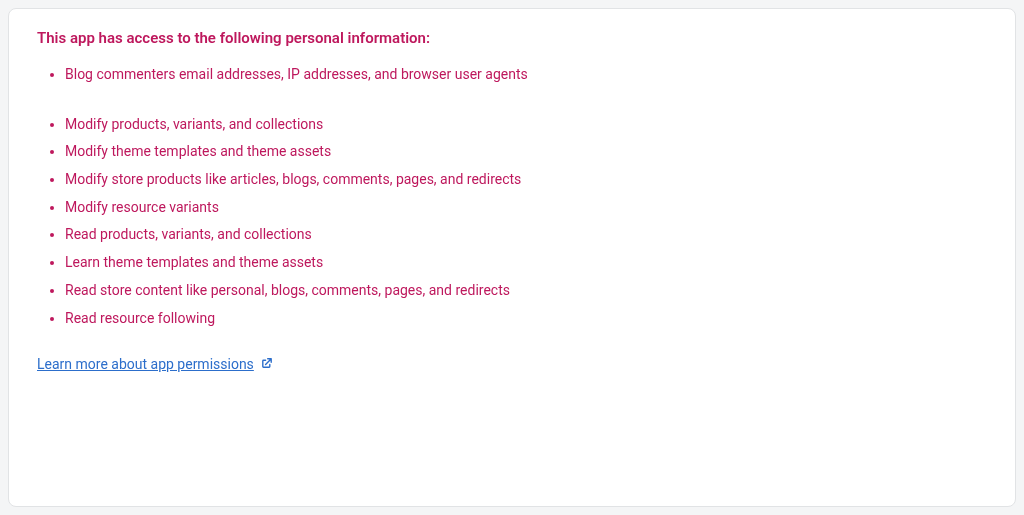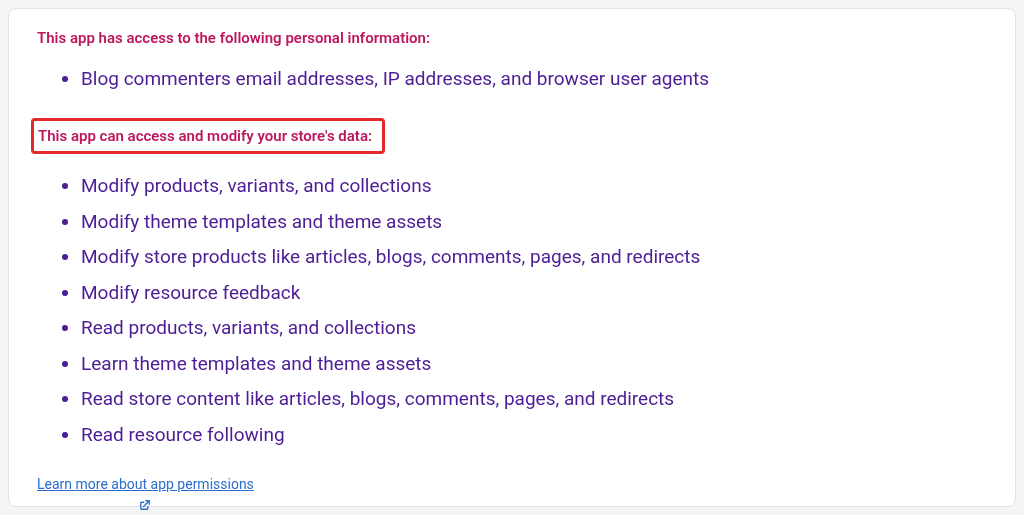--- a/index.html
+++ b/index.html
@@ -40,63 +40,58 @@
       padding: 6px 10px 6px 4px;
       margin-left: -6px;
       border-radius: 4px;
     }
     ul.perm-list {
       list-style: disc;
       padding-left: 28px;
       margin-bottom: 22px;
     }
     ul.perm-list li {
-      font-size: 19px;
-      color: #4c1d95;
+      font-size: 14px;
+      color: #be185d;
       line-height: 1.55;
       padding: 3px 0;
-      margin-left: 16px;
     }
     .learn-more-link {
       display: inline-flex;
       align-items: center;
       gap: 6px;
       font-size: 14px;
       color: #2c6ecb;
       text-decoration: underline;
       cursor: pointer;
-      flex-direction: column;
     }
     .learn-more-link svg {
       width: 14px;
       height: 14px;
       fill: #2c6ecb;
     }
   </style>
 </head>
 <body>
 
 <div class="card">
 
   <p class="section-heading">This app has access to the following personal information:</p>
   <ul class="perm-list">
     <li>Blog commenters email addresses, IP addresses, and browser user agents</li>
   </ul>
 
-  <p style="margin-bottom:14px;">
-    <span class="section-heading highlighted" style="margin-bottom:0;">This app can access and modify your store's data:</span>
-  </p>
   <ul class="perm-list">
     <li>Modify products, variants, and collections</li>
     <li>Modify theme templates and theme assets</li>
     <li>Modify store products like articles, blogs, comments, pages, and redirects</li>
-    <li>Modify resource feedback</li>
+    <li>Modify resource variants</li>
     <li>Read products, variants, and collections</li>
     <li>Learn theme templates and theme assets</li>
-    <li>Read store content like articles, blogs, comments, pages, and redirects</li>
+    <li>Read store content like personal, blogs, comments, pages, and redirects</li>
     <li>Read resource following</li>
   </ul>
 
   <a class="learn-more-link">
     <span>Learn more about app permissions</span>
     <span>
       <svg viewBox="0 0 20 20">
           <path d="M11 3a1 1 0 1 0 0 2h2.586l-6.293 6.293a1 1 0 1 0 1.414 1.414L15 6.414V9a1 1 0 1 0 2 0V4a1 1 0 0 0-1-1h-5zM5 5a2 2 0 0 0-2 2v8a2 2 0 0 0 2 2h8a2 2 0 0 0 2-2v-3a1 1 0 1 0-2 0v3H5V7h3a1 1 0 0 0 0-2H5z"></path>
         </svg>
     </span>

